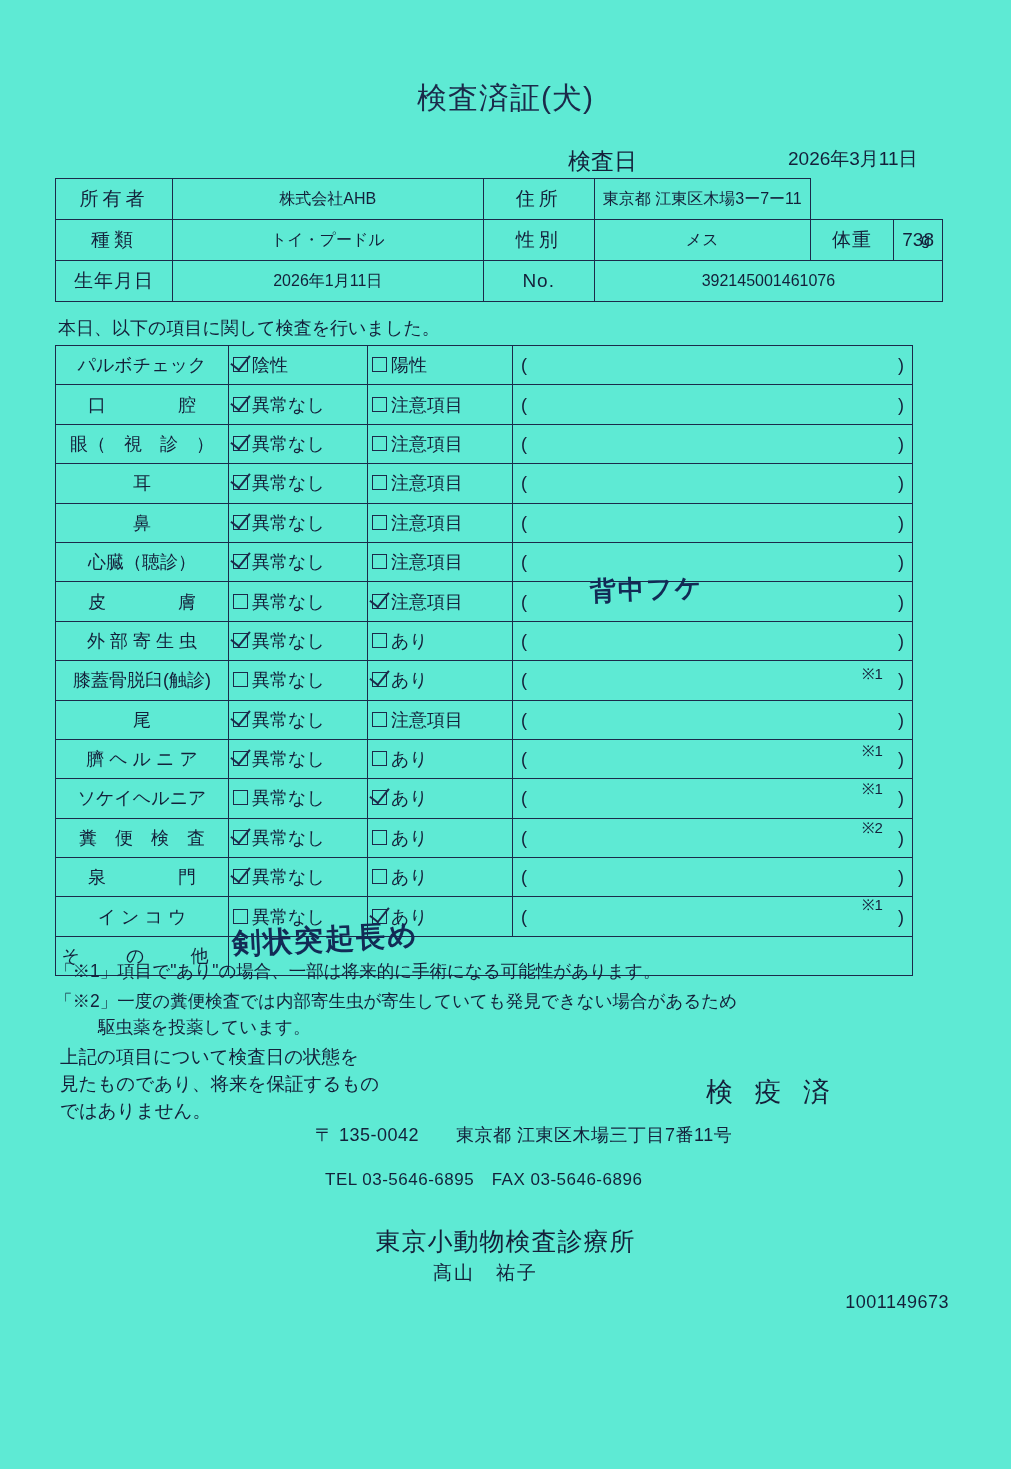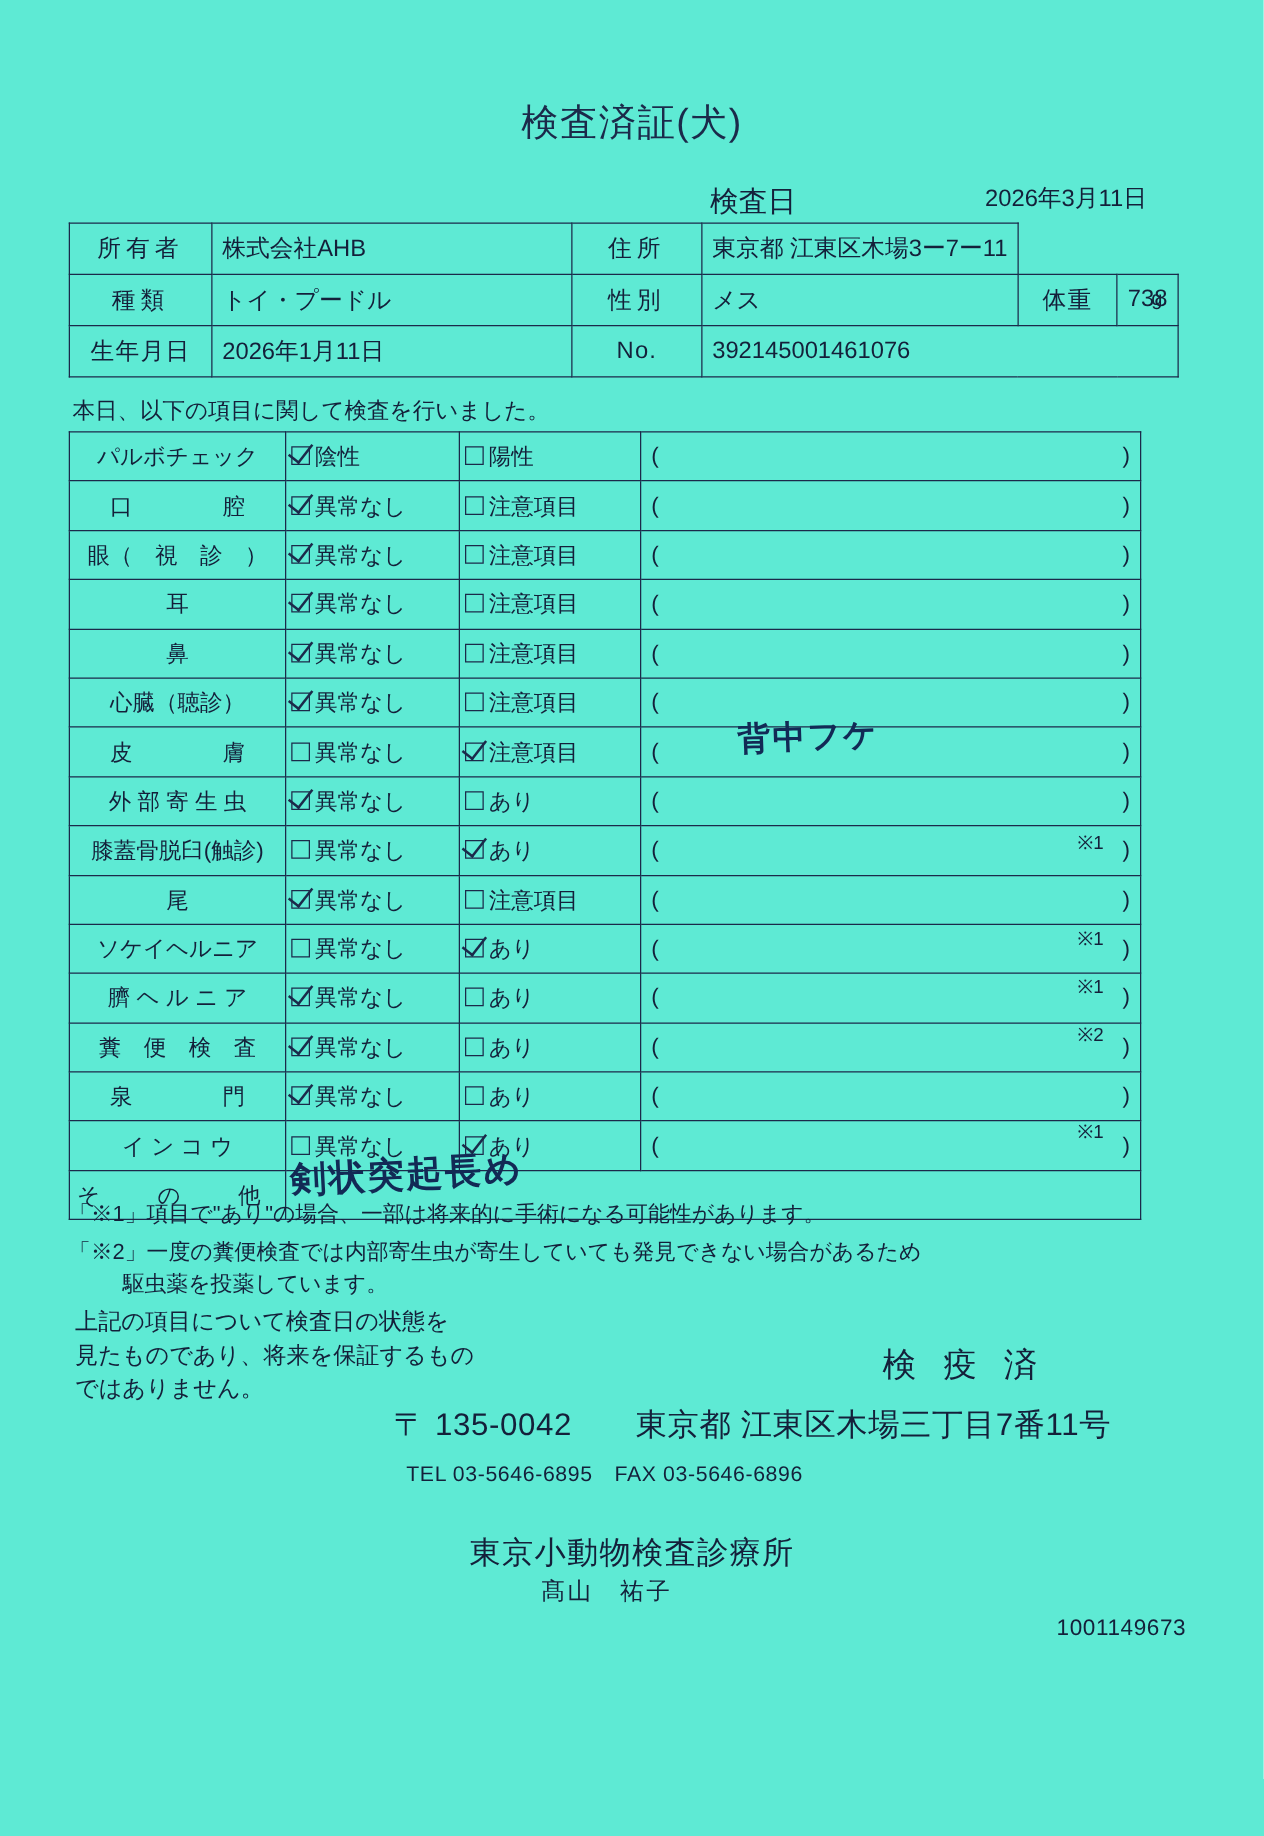--- a/index.html
+++ b/index.html
@@ -53,21 +53,21 @@
     padding: 2px 8px;
     vertical-align: middle;
     white-space: nowrap;
   }
   .lbl {
     text-align: center;
     width: 104px;
     letter-spacing: 4px;
   }
   .lbl.narrow { letter-spacing: 1px; }
-  .val { font-size: 19px; }
+  .val { font-size: 16px; text-align: center; }
   .weight-val { text-align: right; padding-right: 38px; position: relative; }
   .weight-unit {
     position: absolute;
     right: 12px;
     top: 50%;
     transform: translateY(-50%);
     font-size: 16px;
   }
   .note-line {
     position: absolute;
@@ -183,21 +183,21 @@
     position: absolute;
     left: 706px;
     top: 1074px;
     font-size: 27px;
     letter-spacing: 7px;
   }
   .addr {
     position: absolute;
     left: 315px;
     top: 1123px;
-    font-size: 25px;
+    font-size: 18px;
     letter-spacing: 0.5px;
   }
   .tel {
     position: absolute;
     left: 325px;
     top: 1168px;
     font-size: 17px;
     font-family: "Liberation Sans", sans-serif;
     letter-spacing: 0.5px;
   }
@@ -353,32 +353,32 @@
         <tr>
           <td class="c-item">尾</td>
           <td class="c-a"><span class="box checked"></span><span>異常なし</span></td>
           <td class="c-b"><span class="box"></span><span>注意項目</span></td>
           <td class="c-paren">
             <span class="paren-l">(</span>
             <span class="paren-r">)</span>
           </td>
         </tr>
         <tr>
+          <td class="c-item">臍 ヘ ル ニ ア</td>
+          <td class="c-a"><span class="box checked"></span><span>異常なし</span></td>
+          <td class="c-b"><span class="box"></span><span>あり</span></td>
+          <td class="c-paren">
+            <span class="paren-l">(</span>
+            <span class="paren-r">)</span>
+          </td>
+        </tr>
+        <tr>
           <td class="c-item">ソケイヘルニア</td>
           <td class="c-a"><span class="box"></span><span>異常なし</span></td>
           <td class="c-b"><span class="box checked"></span><span>あり</span></td>
-          <td class="c-paren">
-            <span class="paren-l">(</span>
-            <span class="paren-r">)</span>
-          </td>
-        </tr>
-        <tr>
-          <td class="c-item">臍 ヘ ル ニ ア</td>
-          <td class="c-a"><span class="box checked"></span><span>異常なし</span></td>
-          <td class="c-b"><span class="box"></span><span>あり</span></td>
           <td class="c-paren">
             <span class="paren-l">(</span>
             <span class="paren-r">)</span>
           </td>
         </tr>
         <tr>
           <td class="c-item">糞　便　検　査</td>
           <td class="c-a"><span class="box checked"></span><span>異常なし</span></td>
           <td class="c-b"><span class="box"></span><span>あり</span></td>
           <td class="c-paren">

